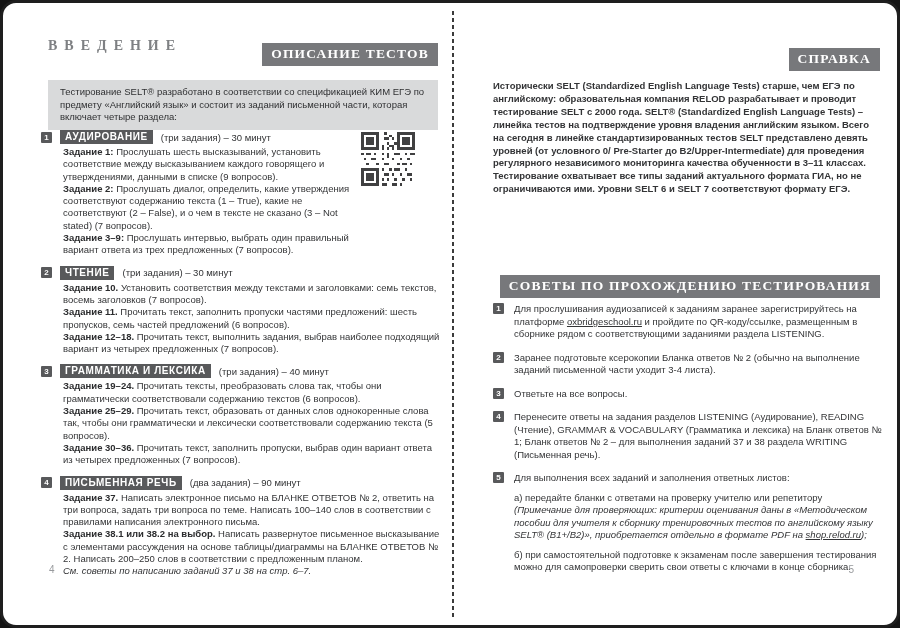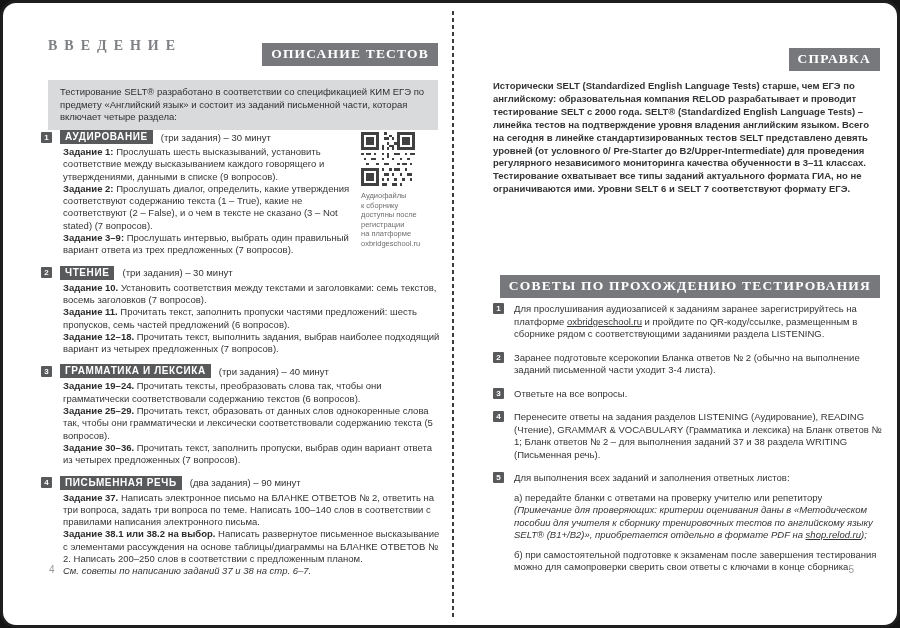--- a/index.html
+++ b/index.html
@@ -99,28 +99,20 @@
           <g fill="#404041">
             <path fill-rule="evenodd" d="M0 0h7v7H0zM1 1v5h5V1z"></path>
               <rect x="2" y="2" width="3" height="3"></rect>
             <path fill-rule="evenodd" d="M14 0h7v7h-7zM15 1v5h5v-5z"></path>
               <rect x="16" y="2" width="3" height="3"></rect>
             <path fill-rule="evenodd" d="M0 14h7v7H0zM1 15v5h5v-5z"></path>
               <rect x="2" y="16" width="3" height="3"></rect>
             <path d="M9 0h1v1H9zM11 1h1v1h-1zM9 2h2v1H9zM12 2h1v1h-1zM10 4h1v1h-1zM13 4h1v1h-1zM8 5h1v1H8zM11 5h2v1h-2zM8 6h1v1H8zM10 6h1v1h-1zM12 6h1v1h-1zM0 8h1v1H0zM2 8h2v1H2zM5 8h1v1H5zM8 8h1v1H8zM10 8h1v2h-1zM13 8h2v1h-2zM17 8h1v1h-1zM19 8h2v1h-2zM1 10h1v1H1zM4 10h2v1H4zM8 10h1v1H8zM12 10h1v1h-1zM15 10h1v1h-1zM18 10h1v1h-1zM2 12h1v1H2zM6 12h1v1H6zM9 12h2v1H9zM14 12h1v1h-1zM16 12h2v1h-2zM19 12h1v1h-1zM8 14h1v1H8zM11 14h1v1h-1zM13 14h2v1h-2zM17 14h1v1h-1zM9 16h2v1H9zM12 16h1v1h-1zM15 16h1v1h-1zM18 16h2v1h-2zM8 18h1v1H8zM10 18h1v1h-1zM13 18h1v1h-1zM16 18h1v1h-1zM19 18h1v1h-1zM8 20h2v1H8zM12 20h2v1h-2zM15 20h1v1h-1z"></path>
           </g>
         </svg>
-        <div id="qrCaption">
-            <div>Аудиофайлы</div>
-            <div>к сборнику</div>
-            <div>доступны после</div>
-            <div>регистрации</div>
-            <div>на платформе</div>
-            <div>oxbridgeschool.ru</div>
-          </div>
       </div>
     <div class="section">
           <div class="sec-head">
             <span class="num-badge">1</span>
             <span class="sec-badge">АУДИРОВАНИЕ</span>
             <span class="sec-meta">(три задания) – 30 минут</span>
           </div>
           <div class="sec-body narrow">
             <p class="task"><b>Задание 1:</b><span> Прослушать шесть высказываний, установить соответствие между высказыванием каждого говорящего и утверждениями, данными в списке (9 вопросов).</span></p>
             <p class="task"><b>Задание 2:</b><span> Прослушать диалог, определить, какие утверждения соответствуют содержанию текста (1 – True), какие не соответствуют (2 – False), и о чем в тексте не сказано (3 – Not stated) (7 вопросов).</span></p>

